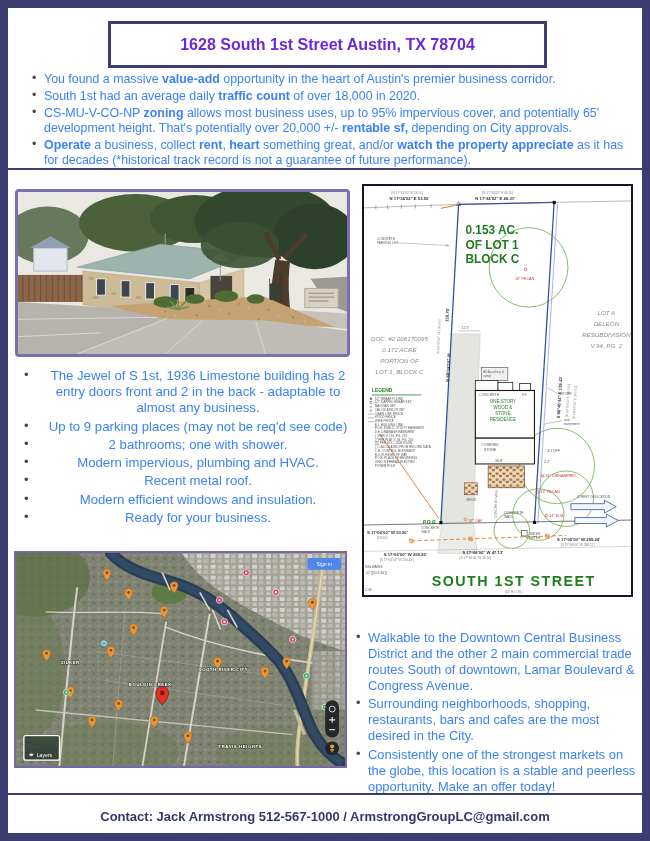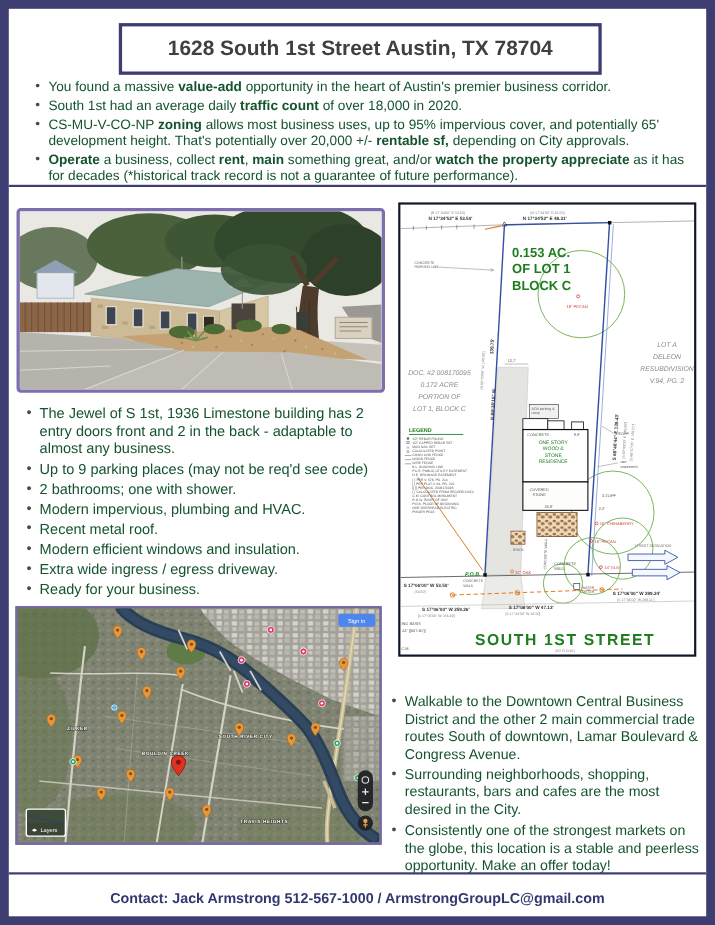--- a/index.html
+++ b/index.html
@@ -1,34 +1,34 @@
 <!DOCTYPE html>
 <html><head>
 <meta charset="utf-8">
 <style>
   html,body{margin:0;padding:0;}
   body{width:650px;height:841px;position:relative;font-family:"Liberation Sans",sans-serif;background:#3d3d72;}
   .page{position:absolute;inset:0;border:8px solid #3d3d72;background:#ffffff;overflow:hidden;}
   .title-box{position:absolute;left:100px;top:13px;width:433px;height:41px;border:3px solid #3d3d72;
     display:flex;align-items:center;justify-content:center;background:#fff;}
-  .title-box h1{margin:0;font-size:19px;color:#404040;font-weight:bold;white-space:nowrap;}
-  ul.blist{margin:0;padding:0;list-style:none;color:#14532d;}
+  .title-box h1{margin:0;font-size:16px;color:#6d28d9;font-weight:bold;white-space:nowrap;}
+  ul.blist{margin:0;padding:0;list-style:none;color:#3b82f6;}
   ul.blist li{position:relative;padding-left:12px;}
   ul.blist li::before{content:"\2022";position:absolute;left:0;top:-1px;color:#4a4a4a;}
   .intro{position:absolute;left:24px;top:64px;width:601px;font-size:12.4px;line-height:1.24;}
   .intro li{margin-bottom:1.5px;}
   .b{font-weight:bold;}
   .hr{position:absolute;left:0;right:0;height:2px;background:#3d3d72;}
   .hr1{top:160px;}
   .hr2{top:785px;}
   .photo{position:absolute;left:7px;top:181px;width:329px;height:162px;border:3px solid #7b6fb0;
     border-radius:4px;overflow:hidden;background:#eae8e3;}
   .survey{position:absolute;left:354px;top:176px;width:267px;height:409px;border:2px solid #0f172a;background:#fff;overflow:hidden;}
   .midlist{position:absolute;left:16px;top:360px;width:336px;font-size:13.2px;line-height:1.23;}
-  .midlist li{margin-bottom:2px;padding-left:13px;}
+  .midlist li{margin-bottom:2px;padding-left:13px;text-align:center;}
   .map{position:absolute;left:6px;top:543px;width:329px;height:213px;border:2px solid #7468ab;overflow:hidden;background:#7e8270;}
   .loclist{position:absolute;left:348px;top:622px;width:282px;font-size:12.9px;line-height:1.23;}
   .loclist li{margin-bottom:3px;padding-left:13px;}
   .footer{position:absolute;left:0;right:0;top:789px;height:38px;display:flex;align-items:center;justify-content:center;
     font-size:13px;font-weight:bold;color:#31386f;}
   svg{display:block;}
   
   .ssvg text{font-family:"Liberation Sans",sans-serif;}
   .s-dim{font-size:4.3px;font-weight:bold;fill:#333;}
   .s-rec{font-size:3.3px;fill:#828282;}
@@ -51,21 +51,21 @@
 <div class="page">
 
   <div class="title-box">
     <h1>1628 South 1st Street Austin, TX 78704</h1>
   </div>
 
   <ul class="blist intro">
     <li><span><span>You found a massive </span><span class="b">value-add</span><span> opportunity in the heart of Austin's premier business corridor.</span></span></li>
     <li><span><span>South 1st had an average daily </span><span class="b">traffic count</span><span> of over 18,000 in 2020.</span></span></li>
     <li><span><span>CS-MU-V-CO-NP </span><span class="b">zoning</span><span> allows most business uses, up to 95% impervious cover, and potentially 65' development height. That's potentially over 20,000 +/- </span><span class="b">rentable sf,</span><span> depending on City approvals.</span></span></li>
-    <li><span><span class="b">Operate</span><span> a business, collect </span><span class="b">rent</span><span>, </span><span class="b">main</span><span> something great, and/or </span><span class="b">watch the property appreciate</span><span> as it has for decades (*historical track record is not a guarantee of future performance).</span></span></li>
+    <li><span><span class="b">Operate</span><span> a business, collect </span><span class="b">rent</span><span>, </span><span class="b">heart</span><span> something great, and/or </span><span class="b">watch the property appreciate</span><span> as it has for decades (*historical track record is not a guarantee of future performance).</span></span></li>
   </ul>
 
   <div class="hr hr1"></div>
 
   <div class="photo">
     <svg viewBox="0 0 335 168" width="100%" height="100%" preserveAspectRatio="none">
       <rect width="335" height="168" fill="#eae8e3"></rect>
       <ellipse cx="30" cy="45" rx="42" ry="30" fill="#5a6b4e" opacity="0.9"></ellipse>
       <rect x="16" y="58" width="34" height="24" fill="#e3e6ec" stroke="#b5bac4"></rect>
       <polygon points="12,58 33,46 54,58" fill="#8fa0b5"></polygon>
@@ -327,21 +327,20 @@
   </div>
 
   <ul class="blist midlist">
 
   <li>The Jewel of S 1st, 1936 Limestone building has 2 entry doors front and 2 in the back - adaptable to almost any business.</li>
       <li>Up to 9 parking places (may not be req'd see code)</li>
       <li>2 bathrooms; one with shower.</li>
       <li>Modern impervious, plumbing and HVAC.</li>
       <li>Recent metal roof.</li>
       <li>Modern efficient windows and insulation.</li>
-      <li>Extra wide ingress / egress driveway.</li>
       <li>Ready for your business.</li>
     </ul>
 
   <div class="map">
     <svg class="msvg" viewBox="0 0 333 217" width="100%" height="100%" preserveAspectRatio="none">
       <defs>
         <pattern id="city" width="9" height="9" patternUnits="userSpaceOnUse">
           <rect width="9" height="9" fill="#7e8270"></rect>
           <rect x="1" y="1.5" width="3" height="2" fill="#9b978a" opacity="0.8"></rect>
           <rect x="5.5" y="5" width="2.5" height="2" fill="#6a6f5e"></rect>

